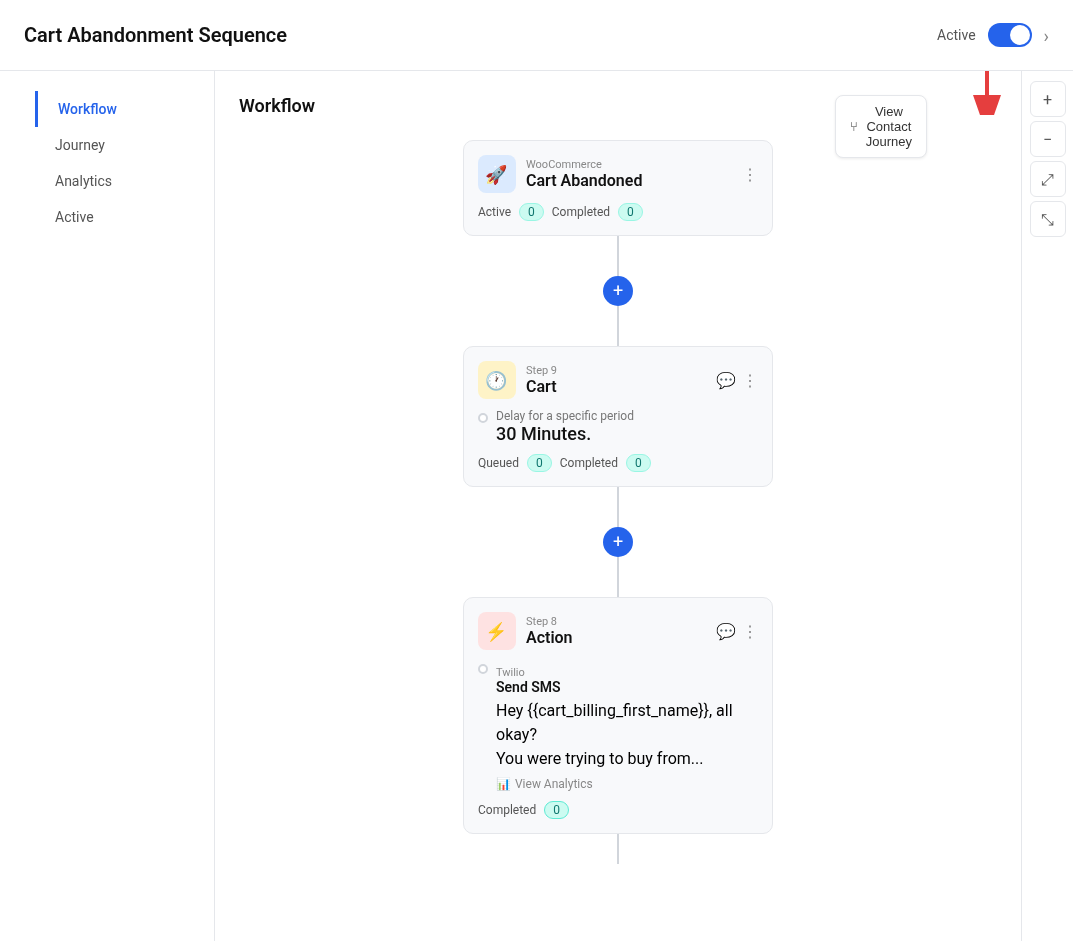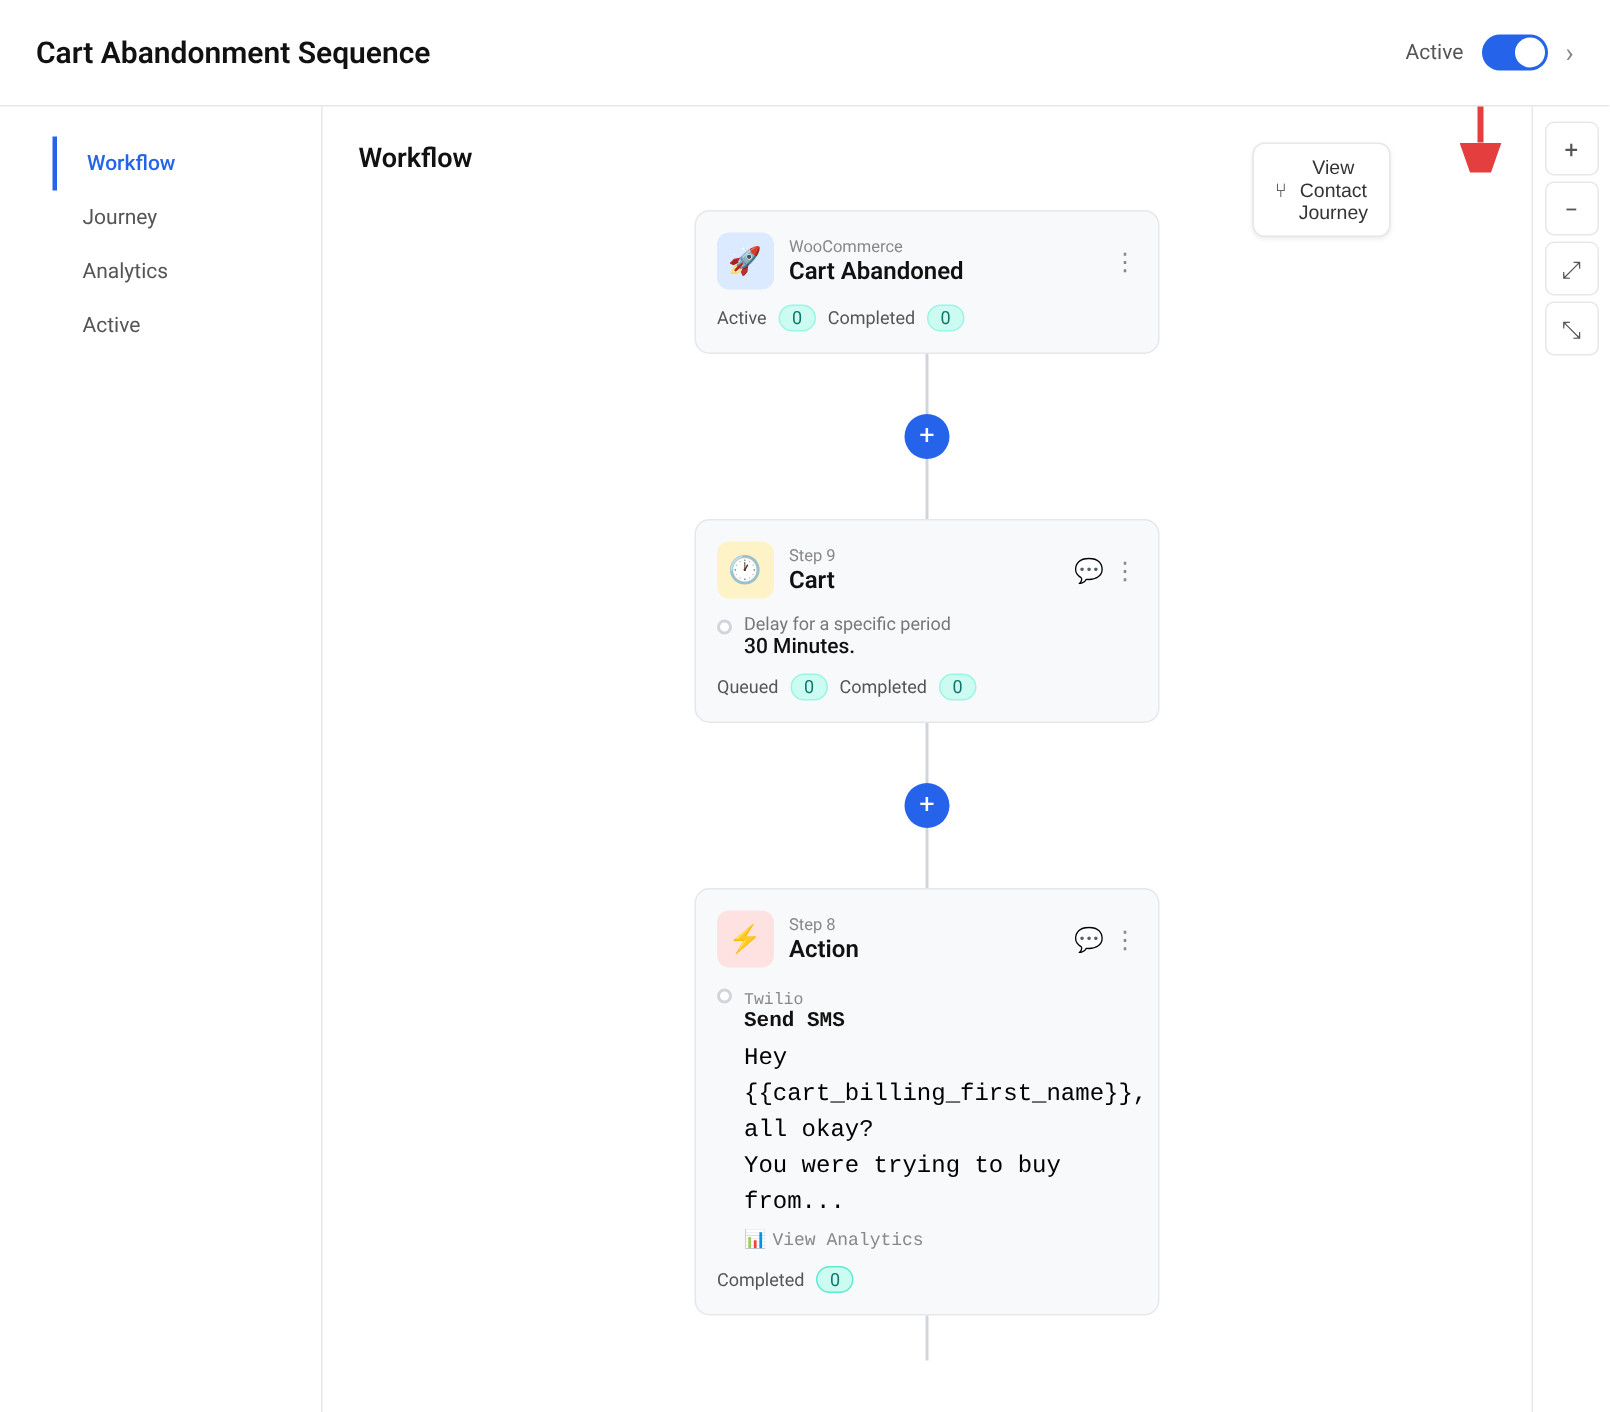--- a/index.html
+++ b/index.html
@@ -216,21 +216,21 @@
       border: 2px solid #d1d5db;
       background: #fff;
       margin-top: 4px;
       flex-shrink: 0;
     }
     .detail-text {
       font-size: 12px;
       color: #777;
     }
     .detail-value {
-      font-size: 14px;
+      font-size: 18px;
       font-weight: 500;
       color: #111;
     }
 
     
     .right-toolbar {
       width: 52px;
       border-left: 1px solid #e5e7eb;
       display: flex;
       flex-direction: column;
@@ -266,21 +266,20 @@
       padding: 8px 14px;
       font-size: 13px;
       color: #333;
       cursor: pointer;
       box-shadow: 0 1px 3px rgba(0,0,0,0.08);
     }
 
     
     .action-detail {
       margin-top: 6px;
-      font-family: Liberation Mono, monospace;
     }
     .action-provider {
       font-size: 11px;
       color: #888;
     }
     .action-name {
       font-size: 14px;
       font-weight: 600;
       color: #111;
       margin-bottom: 4px;

